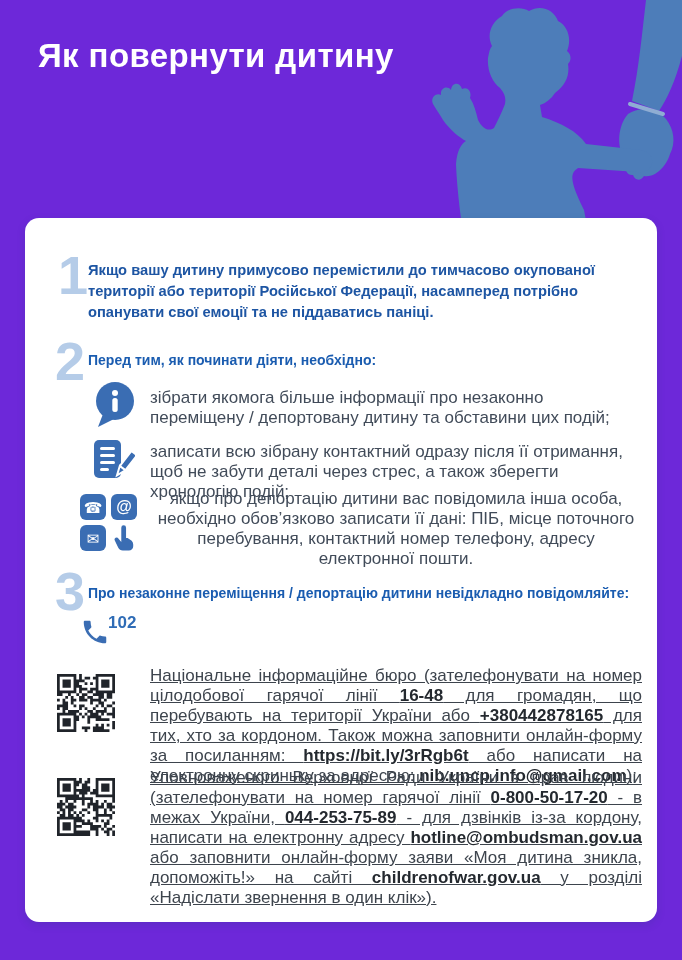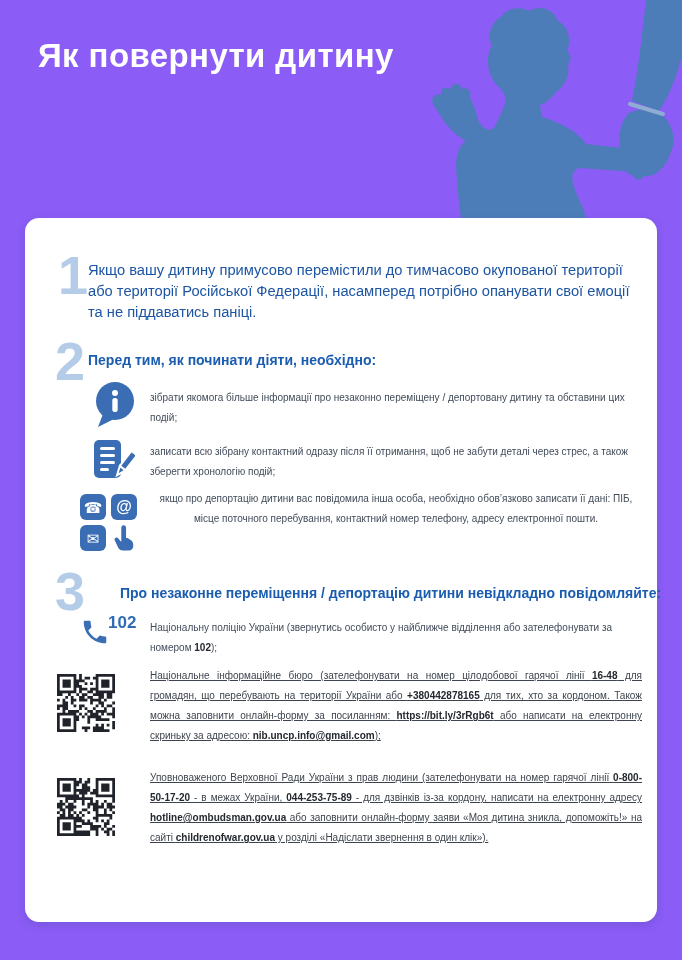--- a/index.html
+++ b/index.html
@@ -1,43 +1,43 @@
 <!DOCTYPE html>
 <html><head>
 <meta charset="utf-8">
 <style>
   html,body{margin:0;padding:0;background:#8fadd3;}
   .poster{
     position:relative;width:682px;height:960px;overflow:hidden;
-    background:#8b5cf6;font-family:"Liberation Sans",sans-serif;
+    background:#6d28d9;font-family:"Liberation Sans",sans-serif;
   }
   .silhouette{position:absolute;left:0;top:0;z-index:1;}
   .title{
     position:absolute;left:38px;top:30px;z-index:2;margin:0;
     color:#ffffff;font-size:33px;font-weight:700;line-height:51px;letter-spacing:.4px;
   }
   .title span{display:block;white-space:nowrap;}
   .card{
     position:absolute;left:25px;top:218px;width:632px;height:704px;z-index:3;
     background:#ffffff;border-radius:14px;box-shadow:0 3px 8px rgba(30,60,110,.18);
   }
   .num{
     position:absolute;color:#b5cce8;font-size:54px;font-weight:700;line-height:54px;
   }
   .p1{
     position:absolute;left:63px;top:42px;width:556px;margin:0;
-    color:#1d55a3;font-weight:400;font-size:14.7px;line-height:21px;
+    color:#1d55a3;font-weight:700;font-size:14.7px;line-height:21px;
   }
   .hdg{
     position:absolute;left:63px;margin:0;white-space:nowrap;
     color:#1a5cb0;font-weight:700;font-size:14px;line-height:19px;
   }
   .body{
     position:absolute;left:125px;width:492px;margin:0;
-    color:#414b59;font-size:10px;line-height:20px;
+    color:#414b59;font-size:17px;line-height:20px;
   }
   .just{text-align:justify;color:#3d444d;text-decoration:underline;}
   .seg-b{font-weight:700;color:#24292f;}
   .icn{position:absolute;}
   .grid2x2{display:grid;grid-template-columns:26px 26px;grid-gap:5px;width:57px;}
   .chip{
     width:26px;height:26px;border-radius:6px;background:#3a6db3;color:#fff;
     display:flex;align-items:center;justify-content:center;font-size:15px;line-height:1;
   }
   .chip.at{font-weight:700;font-size:16px;}
@@ -132,27 +132,26 @@
       <div class="chip">☎</div>
       <div class="chip at">@</div>
       <div class="chip">✉</div>
       <svg width="26" height="26" viewBox="0 0 24 24">
         <path fill="#3a6db3" d="M9.5,2.5 a2.2,2.2 0 0 1 4.4,0 V12 h1.4 l3.8,2.6 a4.6,4.6 0 0 1 1.4,3.3 v1.6 a4,4 0 0 1 -4,4 h-5.6 a4.8,4.8 0 0 1 -4.3,-2.7 l-3.1,-6.4 a1.9,1.9 0 0 1 3.3,-1.9 l2.7,3.2 Z"></path>
       </svg>
     </div>
     <p class="body" style="top:271px;text-align:center;">якщо про депортацію дитини вас повідомила інша особа, необхідно обов’язково записати її дані: ПІБ, місце поточного перебування, контактний номер телефону, адресу електронної пошти.</p>
 
     <div class="num" style="left:30px;top:346px;">3</div>
-    <p class="hdg" style="top:366px;margin-left:32px;">Про незаконне переміщення / депортацію дитини невідкладно повідомляйте:</p>
+    <p class="hdg" style="top:366px;">Про незаконне переміщення / депортацію дитини невідкладно повідомляйте:</p>
 
     <svg class="icn" style="left:55px;top:399px;" width="30" height="30" viewBox="0 0 24 24">
       <path fill="#3a6db3" d="M6.62 10.79c1.44 2.83 3.76 5.14 6.59 6.59l2.2-2.2c.27-.27.67-.36 1.02-.24 1.12.37 2.33.57 3.57.57.55 0 1 .45 1 1V20c0 .55-.45 1-1 1-9.39 0-17-7.61-17-17 0-.55.45-1 1-1h3.5c.55 0 1 .45 1 1 0 1.25.2 2.45.57 3.57.11.35.03.74-.25 1.02l-2.2 2.2z"></path>
     </svg>
     <div class="phone-badge">102</div>
-    <p class="body" style="top:400px;"><span>Національну поліцію України (звернутись особисто у найближче відділення або зателефонувати за номером </span><span class="seg-b">102</span><span>);</span></p>
 
     <svg class="qr" style="left:32px;top:456px;" viewBox="0 0 58 58">
         <path d="M0.00,0.00h2.76v2.76h-2.76zM2.76,0.00h2.76v2.76h-2.76zM5.52,0.00h2.76v2.76h-2.76zM8.29,0.00h2.76v2.76h-2.76zM11.05,0.00h2.76v2.76h-2.76zM13.81,0.00h2.76v2.76h-2.76zM16.57,0.00h2.76v2.76h-2.76zM22.10,0.00h2.76v2.76h-2.76zM38.67,0.00h2.76v2.76h-2.76zM41.43,0.00h2.76v2.76h-2.76zM44.19,0.00h2.76v2.76h-2.76zM46.95,0.00h2.76v2.76h-2.76zM49.71,0.00h2.76v2.76h-2.76zM52.48,0.00h2.76v2.76h-2.76zM55.24,0.00h2.76v2.76h-2.76zM0.00,2.76h2.76v2.76h-2.76zM16.57,2.76h2.76v2.76h-2.76zM22.10,2.76h2.76v2.76h-2.76zM27.62,2.76h2.76v2.76h-2.76zM30.38,2.76h2.76v2.76h-2.76zM35.90,2.76h2.76v2.76h-2.76zM38.67,2.76h2.76v2.76h-2.76zM55.24,2.76h2.76v2.76h-2.76zM0.00,5.52h2.76v2.76h-2.76zM5.52,5.52h2.76v2.76h-2.76zM8.29,5.52h2.76v2.76h-2.76zM11.05,5.52h2.76v2.76h-2.76zM16.57,5.52h2.76v2.76h-2.76zM19.33,5.52h2.76v2.76h-2.76zM22.10,5.52h2.76v2.76h-2.76zM24.86,5.52h2.76v2.76h-2.76zM38.67,5.52h2.76v2.76h-2.76zM44.19,5.52h2.76v2.76h-2.76zM46.95,5.52h2.76v2.76h-2.76zM49.71,5.52h2.76v2.76h-2.76zM55.24,5.52h2.76v2.76h-2.76zM0.00,8.29h2.76v2.76h-2.76zM5.52,8.29h2.76v2.76h-2.76zM8.29,8.29h2.76v2.76h-2.76zM11.05,8.29h2.76v2.76h-2.76zM16.57,8.29h2.76v2.76h-2.76zM19.33,8.29h2.76v2.76h-2.76zM27.62,8.29h2.76v2.76h-2.76zM33.14,8.29h2.76v2.76h-2.76zM38.67,8.29h2.76v2.76h-2.76zM44.19,8.29h2.76v2.76h-2.76zM46.95,8.29h2.76v2.76h-2.76zM49.71,8.29h2.76v2.76h-2.76zM55.24,8.29h2.76v2.76h-2.76zM0.00,11.05h2.76v2.76h-2.76zM5.52,11.05h2.76v2.76h-2.76zM8.29,11.05h2.76v2.76h-2.76zM11.05,11.05h2.76v2.76h-2.76zM16.57,11.05h2.76v2.76h-2.76zM19.33,11.05h2.76v2.76h-2.76zM22.10,11.05h2.76v2.76h-2.76zM38.67,11.05h2.76v2.76h-2.76zM44.19,11.05h2.76v2.76h-2.76zM46.95,11.05h2.76v2.76h-2.76zM49.71,11.05h2.76v2.76h-2.76zM55.24,11.05h2.76v2.76h-2.76zM0.00,13.81h2.76v2.76h-2.76zM16.57,13.81h2.76v2.76h-2.76zM22.10,13.81h2.76v2.76h-2.76zM24.86,13.81h2.76v2.76h-2.76zM27.62,13.81h2.76v2.76h-2.76zM33.14,13.81h2.76v2.76h-2.76zM35.90,13.81h2.76v2.76h-2.76zM38.67,13.81h2.76v2.76h-2.76zM55.24,13.81h2.76v2.76h-2.76zM0.00,16.57h2.76v2.76h-2.76zM2.76,16.57h2.76v2.76h-2.76zM5.52,16.57h2.76v2.76h-2.76zM8.29,16.57h2.76v2.76h-2.76zM11.05,16.57h2.76v2.76h-2.76zM13.81,16.57h2.76v2.76h-2.76zM16.57,16.57h2.76v2.76h-2.76zM22.10,16.57h2.76v2.76h-2.76zM30.38,16.57h2.76v2.76h-2.76zM33.14,16.57h2.76v2.76h-2.76zM38.67,16.57h2.76v2.76h-2.76zM41.43,16.57h2.76v2.76h-2.76zM44.19,16.57h2.76v2.76h-2.76zM46.95,16.57h2.76v2.76h-2.76zM49.71,16.57h2.76v2.76h-2.76zM52.48,16.57h2.76v2.76h-2.76zM55.24,16.57h2.76v2.76h-2.76zM0.00,19.33h2.76v2.76h-2.76zM2.76,19.33h2.76v2.76h-2.76zM11.05,19.33h2.76v2.76h-2.76zM19.33,19.33h2.76v2.76h-2.76zM24.86,19.33h2.76v2.76h-2.76zM27.62,19.33h2.76v2.76h-2.76zM35.90,19.33h2.76v2.76h-2.76zM38.67,19.33h2.76v2.76h-2.76zM41.43,19.33h2.76v2.76h-2.76zM44.19,19.33h2.76v2.76h-2.76zM49.71,19.33h2.76v2.76h-2.76zM52.48,19.33h2.76v2.76h-2.76zM8.29,22.10h2.76v2.76h-2.76zM13.81,22.10h2.76v2.76h-2.76zM22.10,22.10h2.76v2.76h-2.76zM24.86,22.10h2.76v2.76h-2.76zM30.38,22.10h2.76v2.76h-2.76zM33.14,22.10h2.76v2.76h-2.76zM41.43,22.10h2.76v2.76h-2.76zM44.19,22.10h2.76v2.76h-2.76zM49.71,22.10h2.76v2.76h-2.76zM52.48,22.10h2.76v2.76h-2.76zM0.00,24.86h2.76v2.76h-2.76zM5.52,24.86h2.76v2.76h-2.76zM13.81,24.86h2.76v2.76h-2.76zM16.57,24.86h2.76v2.76h-2.76zM22.10,24.86h2.76v2.76h-2.76zM24.86,24.86h2.76v2.76h-2.76zM27.62,24.86h2.76v2.76h-2.76zM33.14,24.86h2.76v2.76h-2.76zM35.90,24.86h2.76v2.76h-2.76zM38.67,24.86h2.76v2.76h-2.76zM41.43,24.86h2.76v2.76h-2.76zM46.95,24.86h2.76v2.76h-2.76zM5.52,27.62h2.76v2.76h-2.76zM8.29,27.62h2.76v2.76h-2.76zM13.81,27.62h2.76v2.76h-2.76zM33.14,27.62h2.76v2.76h-2.76zM41.43,27.62h2.76v2.76h-2.76zM44.19,27.62h2.76v2.76h-2.76zM55.24,27.62h2.76v2.76h-2.76zM0.00,30.38h2.76v2.76h-2.76zM2.76,30.38h2.76v2.76h-2.76zM5.52,30.38h2.76v2.76h-2.76zM8.29,30.38h2.76v2.76h-2.76zM16.57,30.38h2.76v2.76h-2.76zM22.10,30.38h2.76v2.76h-2.76zM24.86,30.38h2.76v2.76h-2.76zM38.67,30.38h2.76v2.76h-2.76zM44.19,30.38h2.76v2.76h-2.76zM49.71,30.38h2.76v2.76h-2.76zM52.48,30.38h2.76v2.76h-2.76zM0.00,33.14h2.76v2.76h-2.76zM5.52,33.14h2.76v2.76h-2.76zM8.29,33.14h2.76v2.76h-2.76zM22.10,33.14h2.76v2.76h-2.76zM27.62,33.14h2.76v2.76h-2.76zM35.90,33.14h2.76v2.76h-2.76zM46.95,33.14h2.76v2.76h-2.76zM55.24,33.14h2.76v2.76h-2.76zM5.52,35.90h2.76v2.76h-2.76zM11.05,35.90h2.76v2.76h-2.76zM13.81,35.90h2.76v2.76h-2.76zM16.57,35.90h2.76v2.76h-2.76zM19.33,35.90h2.76v2.76h-2.76zM30.38,35.90h2.76v2.76h-2.76zM33.14,35.90h2.76v2.76h-2.76zM38.67,35.90h2.76v2.76h-2.76zM41.43,35.90h2.76v2.76h-2.76zM44.19,35.90h2.76v2.76h-2.76zM46.95,35.90h2.76v2.76h-2.76zM55.24,35.90h2.76v2.76h-2.76zM0.00,38.67h2.76v2.76h-2.76zM2.76,38.67h2.76v2.76h-2.76zM5.52,38.67h2.76v2.76h-2.76zM8.29,38.67h2.76v2.76h-2.76zM11.05,38.67h2.76v2.76h-2.76zM13.81,38.67h2.76v2.76h-2.76zM16.57,38.67h2.76v2.76h-2.76zM22.10,38.67h2.76v2.76h-2.76zM27.62,38.67h2.76v2.76h-2.76zM33.14,38.67h2.76v2.76h-2.76zM35.90,38.67h2.76v2.76h-2.76zM38.67,38.67h2.76v2.76h-2.76zM44.19,38.67h2.76v2.76h-2.76zM49.71,38.67h2.76v2.76h-2.76zM52.48,38.67h2.76v2.76h-2.76zM55.24,38.67h2.76v2.76h-2.76zM0.00,41.43h2.76v2.76h-2.76zM16.57,41.43h2.76v2.76h-2.76zM19.33,41.43h2.76v2.76h-2.76zM24.86,41.43h2.76v2.76h-2.76zM30.38,41.43h2.76v2.76h-2.76zM33.14,41.43h2.76v2.76h-2.76zM35.90,41.43h2.76v2.76h-2.76zM38.67,41.43h2.76v2.76h-2.76zM41.43,41.43h2.76v2.76h-2.76zM55.24,41.43h2.76v2.76h-2.76zM0.00,44.19h2.76v2.76h-2.76zM5.52,44.19h2.76v2.76h-2.76zM8.29,44.19h2.76v2.76h-2.76zM11.05,44.19h2.76v2.76h-2.76zM16.57,44.19h2.76v2.76h-2.76zM19.33,44.19h2.76v2.76h-2.76zM30.38,44.19h2.76v2.76h-2.76zM38.67,44.19h2.76v2.76h-2.76zM41.43,44.19h2.76v2.76h-2.76zM44.19,44.19h2.76v2.76h-2.76zM46.95,44.19h2.76v2.76h-2.76zM49.71,44.19h2.76v2.76h-2.76zM0.00,46.95h2.76v2.76h-2.76zM5.52,46.95h2.76v2.76h-2.76zM8.29,46.95h2.76v2.76h-2.76zM11.05,46.95h2.76v2.76h-2.76zM16.57,46.95h2.76v2.76h-2.76zM30.38,46.95h2.76v2.76h-2.76zM55.24,46.95h2.76v2.76h-2.76zM0.00,49.71h2.76v2.76h-2.76zM5.52,49.71h2.76v2.76h-2.76zM8.29,49.71h2.76v2.76h-2.76zM11.05,49.71h2.76v2.76h-2.76zM16.57,49.71h2.76v2.76h-2.76zM38.67,49.71h2.76v2.76h-2.76zM44.19,49.71h2.76v2.76h-2.76zM49.71,49.71h2.76v2.76h-2.76zM55.24,49.71h2.76v2.76h-2.76zM0.00,52.48h2.76v2.76h-2.76zM16.57,52.48h2.76v2.76h-2.76zM24.86,52.48h2.76v2.76h-2.76zM27.62,52.48h2.76v2.76h-2.76zM30.38,52.48h2.76v2.76h-2.76zM35.90,52.48h2.76v2.76h-2.76zM38.67,52.48h2.76v2.76h-2.76zM41.43,52.48h2.76v2.76h-2.76zM44.19,52.48h2.76v2.76h-2.76zM55.24,52.48h2.76v2.76h-2.76zM0.00,55.24h2.76v2.76h-2.76zM2.76,55.24h2.76v2.76h-2.76zM5.52,55.24h2.76v2.76h-2.76zM8.29,55.24h2.76v2.76h-2.76zM11.05,55.24h2.76v2.76h-2.76zM13.81,55.24h2.76v2.76h-2.76zM16.57,55.24h2.76v2.76h-2.76zM27.62,55.24h2.76v2.76h-2.76zM35.90,55.24h2.76v2.76h-2.76zM38.67,55.24h2.76v2.76h-2.76zM41.43,55.24h2.76v2.76h-2.76zM44.19,55.24h2.76v2.76h-2.76zM46.95,55.24h2.76v2.76h-2.76zM49.71,55.24h2.76v2.76h-2.76z" fill="#20242a"></path>
       </svg>
     <p class="body just" style="top:448px;"><span>Національне інформаційне бюро (зателефонувати на номер цілодобової гарячої лінії </span><span class="seg-b">16-48</span><span> для громадян, що перебувають на території України або </span><span class="seg-b">+380442878165</span><span> для тих, хто за кордоном. Також можна заповнити онлайн-форму за посиланням: </span><span class="seg-b">https://bit.ly/3rRgb6t</span><span> або написати на електронну скриньку за адресою: </span><span class="seg-b">nib.uncp.info@gmail.com</span><span>);</span></p>
 
     <svg class="qr" style="left:32px;top:560px;" viewBox="0 0 58 58">
         <path d="M0.00,0.00h2.76v2.76h-2.76zM2.76,0.00h2.76v2.76h-2.76zM5.52,0.00h2.76v2.76h-2.76zM8.29,0.00h2.76v2.76h-2.76zM11.05,0.00h2.76v2.76h-2.76zM13.81,0.00h2.76v2.76h-2.76zM16.57,0.00h2.76v2.76h-2.76zM22.10,0.00h2.76v2.76h-2.76zM30.38,0.00h2.76v2.76h-2.76zM38.67,0.00h2.76v2.76h-2.76zM41.43,0.00h2.76v2.76h-2.76zM44.19,0.00h2.76v2.76h-2.76zM46.95,0.00h2.76v2.76h-2.76zM49.71,0.00h2.76v2.76h-2.76zM52.48,0.00h2.76v2.76h-2.76zM55.24,0.00h2.76v2.76h-2.76zM0.00,2.76h2.76v2.76h-2.76zM16.57,2.76h2.76v2.76h-2.76zM19.33,2.76h2.76v2.76h-2.76zM22.10,2.76h2.76v2.76h-2.76zM27.62,2.76h2.76v2.76h-2.76zM30.38,2.76h2.76v2.76h-2.76zM38.67,2.76h2.76v2.76h-2.76zM55.24,2.76h2.76v2.76h-2.76zM0.00,5.52h2.76v2.76h-2.76zM5.52,5.52h2.76v2.76h-2.76zM8.29,5.52h2.76v2.76h-2.76zM11.05,5.52h2.76v2.76h-2.76zM16.57,5.52h2.76v2.76h-2.76zM19.33,5.52h2.76v2.76h-2.76zM24.86,5.52h2.76v2.76h-2.76zM27.62,5.52h2.76v2.76h-2.76zM38.67,5.52h2.76v2.76h-2.76zM44.19,5.52h2.76v2.76h-2.76zM46.95,5.52h2.76v2.76h-2.76zM49.71,5.52h2.76v2.76h-2.76zM55.24,5.52h2.76v2.76h-2.76zM0.00,8.29h2.76v2.76h-2.76zM5.52,8.29h2.76v2.76h-2.76zM8.29,8.29h2.76v2.76h-2.76zM11.05,8.29h2.76v2.76h-2.76zM16.57,8.29h2.76v2.76h-2.76zM24.86,8.29h2.76v2.76h-2.76zM27.62,8.29h2.76v2.76h-2.76zM30.38,8.29h2.76v2.76h-2.76zM38.67,8.29h2.76v2.76h-2.76zM44.19,8.29h2.76v2.76h-2.76zM46.95,8.29h2.76v2.76h-2.76zM49.71,8.29h2.76v2.76h-2.76zM55.24,8.29h2.76v2.76h-2.76zM0.00,11.05h2.76v2.76h-2.76zM5.52,11.05h2.76v2.76h-2.76zM8.29,11.05h2.76v2.76h-2.76zM11.05,11.05h2.76v2.76h-2.76zM16.57,11.05h2.76v2.76h-2.76zM19.33,11.05h2.76v2.76h-2.76zM22.10,11.05h2.76v2.76h-2.76zM24.86,11.05h2.76v2.76h-2.76zM27.62,11.05h2.76v2.76h-2.76zM30.38,11.05h2.76v2.76h-2.76zM35.90,11.05h2.76v2.76h-2.76zM38.67,11.05h2.76v2.76h-2.76zM44.19,11.05h2.76v2.76h-2.76zM46.95,11.05h2.76v2.76h-2.76zM49.71,11.05h2.76v2.76h-2.76zM55.24,11.05h2.76v2.76h-2.76zM0.00,13.81h2.76v2.76h-2.76zM16.57,13.81h2.76v2.76h-2.76zM22.10,13.81h2.76v2.76h-2.76zM24.86,13.81h2.76v2.76h-2.76zM27.62,13.81h2.76v2.76h-2.76zM33.14,13.81h2.76v2.76h-2.76zM35.90,13.81h2.76v2.76h-2.76zM38.67,13.81h2.76v2.76h-2.76zM55.24,13.81h2.76v2.76h-2.76zM0.00,16.57h2.76v2.76h-2.76zM2.76,16.57h2.76v2.76h-2.76zM5.52,16.57h2.76v2.76h-2.76zM8.29,16.57h2.76v2.76h-2.76zM11.05,16.57h2.76v2.76h-2.76zM13.81,16.57h2.76v2.76h-2.76zM16.57,16.57h2.76v2.76h-2.76zM19.33,16.57h2.76v2.76h-2.76zM24.86,16.57h2.76v2.76h-2.76zM38.67,16.57h2.76v2.76h-2.76zM41.43,16.57h2.76v2.76h-2.76zM44.19,16.57h2.76v2.76h-2.76zM46.95,16.57h2.76v2.76h-2.76zM49.71,16.57h2.76v2.76h-2.76zM52.48,16.57h2.76v2.76h-2.76zM55.24,16.57h2.76v2.76h-2.76zM8.29,19.33h2.76v2.76h-2.76zM11.05,19.33h2.76v2.76h-2.76zM13.81,19.33h2.76v2.76h-2.76zM16.57,19.33h2.76v2.76h-2.76zM19.33,19.33h2.76v2.76h-2.76zM22.10,19.33h2.76v2.76h-2.76zM24.86,19.33h2.76v2.76h-2.76zM27.62,19.33h2.76v2.76h-2.76zM30.38,19.33h2.76v2.76h-2.76zM33.14,19.33h2.76v2.76h-2.76zM55.24,19.33h2.76v2.76h-2.76zM2.76,22.10h2.76v2.76h-2.76zM8.29,22.10h2.76v2.76h-2.76zM16.57,22.10h2.76v2.76h-2.76zM24.86,22.10h2.76v2.76h-2.76zM33.14,22.10h2.76v2.76h-2.76zM38.67,22.10h2.76v2.76h-2.76zM46.95,22.10h2.76v2.76h-2.76zM55.24,22.10h2.76v2.76h-2.76zM0.00,24.86h2.76v2.76h-2.76zM2.76,24.86h2.76v2.76h-2.76zM5.52,24.86h2.76v2.76h-2.76zM11.05,24.86h2.76v2.76h-2.76zM13.81,24.86h2.76v2.76h-2.76zM24.86,24.86h2.76v2.76h-2.76zM30.38,24.86h2.76v2.76h-2.76zM33.14,24.86h2.76v2.76h-2.76zM35.90,24.86h2.76v2.76h-2.76zM38.67,24.86h2.76v2.76h-2.76zM44.19,24.86h2.76v2.76h-2.76zM49.71,24.86h2.76v2.76h-2.76zM52.48,24.86h2.76v2.76h-2.76zM0.00,27.62h2.76v2.76h-2.76zM2.76,27.62h2.76v2.76h-2.76zM8.29,27.62h2.76v2.76h-2.76zM11.05,27.62h2.76v2.76h-2.76zM13.81,27.62h2.76v2.76h-2.76zM16.57,27.62h2.76v2.76h-2.76zM30.38,27.62h2.76v2.76h-2.76zM35.90,27.62h2.76v2.76h-2.76zM38.67,27.62h2.76v2.76h-2.76zM41.43,27.62h2.76v2.76h-2.76zM44.19,27.62h2.76v2.76h-2.76zM49.71,27.62h2.76v2.76h-2.76zM52.48,27.62h2.76v2.76h-2.76zM55.24,27.62h2.76v2.76h-2.76zM2.76,30.38h2.76v2.76h-2.76zM5.52,30.38h2.76v2.76h-2.76zM11.05,30.38h2.76v2.76h-2.76zM13.81,30.38h2.76v2.76h-2.76zM24.86,30.38h2.76v2.76h-2.76zM27.62,30.38h2.76v2.76h-2.76zM35.90,30.38h2.76v2.76h-2.76zM38.67,30.38h2.76v2.76h-2.76zM46.95,30.38h2.76v2.76h-2.76zM52.48,30.38h2.76v2.76h-2.76zM0.00,33.14h2.76v2.76h-2.76zM5.52,33.14h2.76v2.76h-2.76zM11.05,33.14h2.76v2.76h-2.76zM16.57,33.14h2.76v2.76h-2.76zM22.10,33.14h2.76v2.76h-2.76zM30.38,33.14h2.76v2.76h-2.76zM38.67,33.14h2.76v2.76h-2.76zM46.95,33.14h2.76v2.76h-2.76zM55.24,33.14h2.76v2.76h-2.76zM2.76,35.90h2.76v2.76h-2.76zM5.52,35.90h2.76v2.76h-2.76zM11.05,35.90h2.76v2.76h-2.76zM13.81,35.90h2.76v2.76h-2.76zM19.33,35.90h2.76v2.76h-2.76zM24.86,35.90h2.76v2.76h-2.76zM38.67,35.90h2.76v2.76h-2.76zM41.43,35.90h2.76v2.76h-2.76zM44.19,35.90h2.76v2.76h-2.76zM46.95,35.90h2.76v2.76h-2.76zM49.71,35.90h2.76v2.76h-2.76zM52.48,35.90h2.76v2.76h-2.76zM0.00,38.67h2.76v2.76h-2.76zM2.76,38.67h2.76v2.76h-2.76zM5.52,38.67h2.76v2.76h-2.76zM8.29,38.67h2.76v2.76h-2.76zM11.05,38.67h2.76v2.76h-2.76zM13.81,38.67h2.76v2.76h-2.76zM16.57,38.67h2.76v2.76h-2.76zM19.33,38.67h2.76v2.76h-2.76zM22.10,38.67h2.76v2.76h-2.76zM35.90,38.67h2.76v2.76h-2.76zM38.67,38.67h2.76v2.76h-2.76zM52.48,38.67h2.76v2.76h-2.76zM0.00,41.43h2.76v2.76h-2.76zM16.57,41.43h2.76v2.76h-2.76zM19.33,41.43h2.76v2.76h-2.76zM22.10,41.43h2.76v2.76h-2.76zM24.86,41.43h2.76v2.76h-2.76zM30.38,41.43h2.76v2.76h-2.76zM38.67,41.43h2.76v2.76h-2.76zM44.19,41.43h2.76v2.76h-2.76zM49.71,41.43h2.76v2.76h-2.76zM0.00,44.19h2.76v2.76h-2.76zM5.52,44.19h2.76v2.76h-2.76zM8.29,44.19h2.76v2.76h-2.76zM11.05,44.19h2.76v2.76h-2.76zM16.57,44.19h2.76v2.76h-2.76zM24.86,44.19h2.76v2.76h-2.76zM27.62,44.19h2.76v2.76h-2.76zM30.38,44.19h2.76v2.76h-2.76zM33.14,44.19h2.76v2.76h-2.76zM46.95,44.19h2.76v2.76h-2.76zM49.71,44.19h2.76v2.76h-2.76zM0.00,46.95h2.76v2.76h-2.76zM5.52,46.95h2.76v2.76h-2.76zM8.29,46.95h2.76v2.76h-2.76zM11.05,46.95h2.76v2.76h-2.76zM16.57,46.95h2.76v2.76h-2.76zM19.33,46.95h2.76v2.76h-2.76zM22.10,46.95h2.76v2.76h-2.76zM33.14,46.95h2.76v2.76h-2.76zM35.90,46.95h2.76v2.76h-2.76zM38.67,46.95h2.76v2.76h-2.76zM41.43,46.95h2.76v2.76h-2.76zM46.95,46.95h2.76v2.76h-2.76zM55.24,46.95h2.76v2.76h-2.76zM0.00,49.71h2.76v2.76h-2.76zM5.52,49.71h2.76v2.76h-2.76zM8.29,49.71h2.76v2.76h-2.76zM11.05,49.71h2.76v2.76h-2.76zM16.57,49.71h2.76v2.76h-2.76zM33.14,49.71h2.76v2.76h-2.76zM35.90,49.71h2.76v2.76h-2.76zM38.67,49.71h2.76v2.76h-2.76zM44.19,49.71h2.76v2.76h-2.76zM49.71,49.71h2.76v2.76h-2.76zM52.48,49.71h2.76v2.76h-2.76zM0.00,52.48h2.76v2.76h-2.76zM16.57,52.48h2.76v2.76h-2.76zM19.33,52.48h2.76v2.76h-2.76zM22.10,52.48h2.76v2.76h-2.76zM24.86,52.48h2.76v2.76h-2.76zM27.62,52.48h2.76v2.76h-2.76zM30.38,52.48h2.76v2.76h-2.76zM38.67,52.48h2.76v2.76h-2.76zM46.95,52.48h2.76v2.76h-2.76zM49.71,52.48h2.76v2.76h-2.76zM55.24,52.48h2.76v2.76h-2.76zM0.00,55.24h2.76v2.76h-2.76zM2.76,55.24h2.76v2.76h-2.76zM5.52,55.24h2.76v2.76h-2.76zM8.29,55.24h2.76v2.76h-2.76zM11.05,55.24h2.76v2.76h-2.76zM13.81,55.24h2.76v2.76h-2.76zM16.57,55.24h2.76v2.76h-2.76zM19.33,55.24h2.76v2.76h-2.76zM22.10,55.24h2.76v2.76h-2.76zM24.86,55.24h2.76v2.76h-2.76zM27.62,55.24h2.76v2.76h-2.76zM30.38,55.24h2.76v2.76h-2.76zM38.67,55.24h2.76v2.76h-2.76zM49.71,55.24h2.76v2.76h-2.76zM55.24,55.24h2.76v2.76h-2.76z" fill="#20242a"></path>
       </svg>
     <p class="body just" style="top:550px;"><span>Уповноваженого Верховної Ради України з прав людини (зателефонувати на номер гарячої лінії </span><span class="seg-b">0-800-50-17-20</span><span> - в межах України, </span><span class="seg-b">044-253-75-89</span><span> - для дзвінків із-за кордону, написати на електронну адресу </span><span class="seg-b">hotline@ombudsman.gov.ua</span><span> або заповнити онлайн-форму заяви «Моя дитина зникла, допоможіть!» на сайті </span><span class="seg-b">childrenofwar.gov.ua</span><span> у розділі «Надіслати звернення в один клік»).</span></p>

